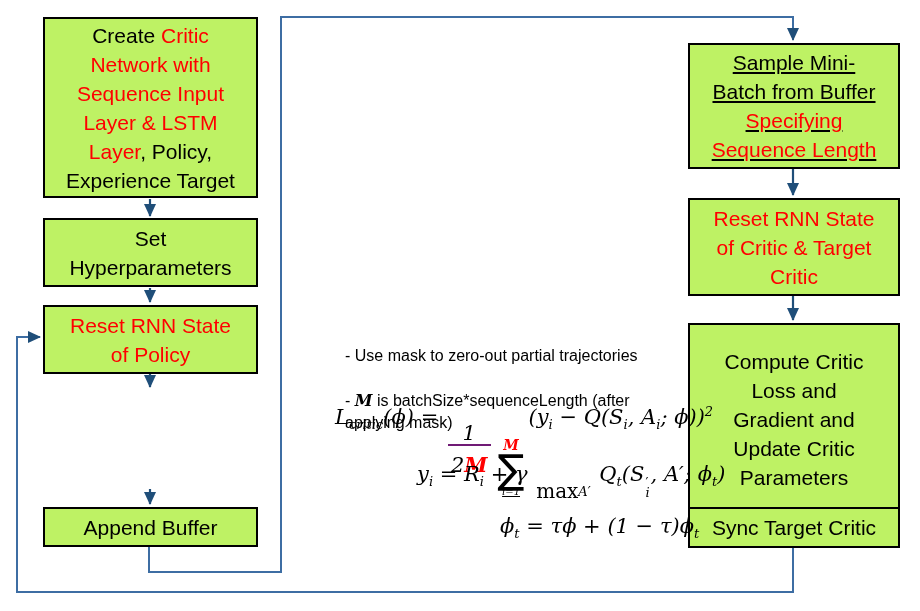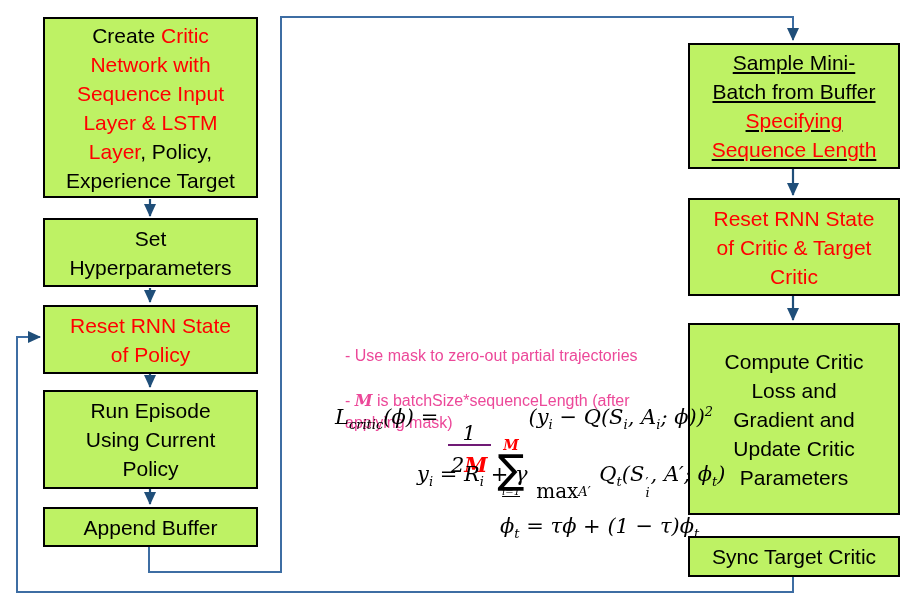--- a/index.html
+++ b/index.html
@@ -11,21 +11,21 @@
   .box{
     position:absolute;z-index:2;box-sizing:border-box;background:#bef264;
     border:2px solid #000000;display:flex;align-items:center;justify-content:center;
     text-align:center;font-size:21px;line-height:29px;color:#000;
     white-space:pre-line;padding:1px 4px;
   }
   .t-red{color:#ff0000;}
   .t-black{color:#000000;}
   .annotation{
     position:absolute;z-index:2;left:345px;top:322px;width:338px;
-    color:#ec4899;font-size:16px;line-height:22.5px;white-space:pre-line;text-align:left;
+    color:#000000;font-size:16px;line-height:22.5px;white-space:pre-line;text-align:left;
   }
   .annotation .mvar{font-family:"DejaVu Serif",serif;font-style:italic;font-weight:bold;}
   .math{
     position:absolute;z-index:2;font-family:"DejaVu Serif",serif;font-style:italic;
     font-size:21px;color:#000;white-space:nowrap;line-height:26px;
   }
   .math sub{font-size:13px;font-style:italic;vertical-align:-5px;line-height:0;}
   .math sup{font-size:13px;vertical-align:8px;line-height:0;}
   .frac{display:inline-flex;flex-direction:column;align-items:center;vertical-align:-16px;
         line-height:1.05;margin:0 3px;}
@@ -80,25 +80,20 @@
   <div class="box" style="left:43px;top:218px;width:215px;height:69px;">
     <span class="t-black">Set
 Hyperparameters</span>
   </div>
 
   <div class="box" style="left:43px;top:305px;width:215px;height:69px;">
     <span class="t-red">Reset RNN State
 of Policy</span>
   </div>
 
-  <div class="box" style="left:43px;top:390px;width:215px;height:99px;">
-    <span class="t-black">Run Episode
-Using Current
-Policy</span>
-  </div>
 
   <div class="box" style="left:43px;top:507px;width:215px;height:40px;justify-content:center;">
     <span class="t-black">Append Buffer</span>
   </div>
 
   <div class="box" style="left:688px;top:43px;width:212px;height:126px;text-decoration:underline;">
     <span><span class="t-black">Sample Mini-
 Batch from Buffer
 </span><span class="t-red">Specifying
 Sequence Length</span></span>
@@ -111,21 +106,21 @@
   </div>
 
   <div class="box" style="left:688px;top:323px;width:212px;height:192px;">
     <span class="t-black">Compute Critic
 Loss and
 Gradient and
 Update Critic
 Parameters</span>
   </div>
 
-  <div class="box" style="left:688px;top:536px;width:212px;height:41px;">
+  <div class="box" style="left:688px;top:507px;width:212px;height:41px;">
     <span class="t-black">Sync Target Critic</span>
   </div>
 
   <div class="annotation">
     <div>- Use mask to zero-out partial trajectories</div>
     <div><span>- </span><span class="mvar">M</span><span> is batchSize*sequenceLength (after
 applying mask)</span></div>
   </div>
 
   <div class="math" style="left:335px;top:404px;">

